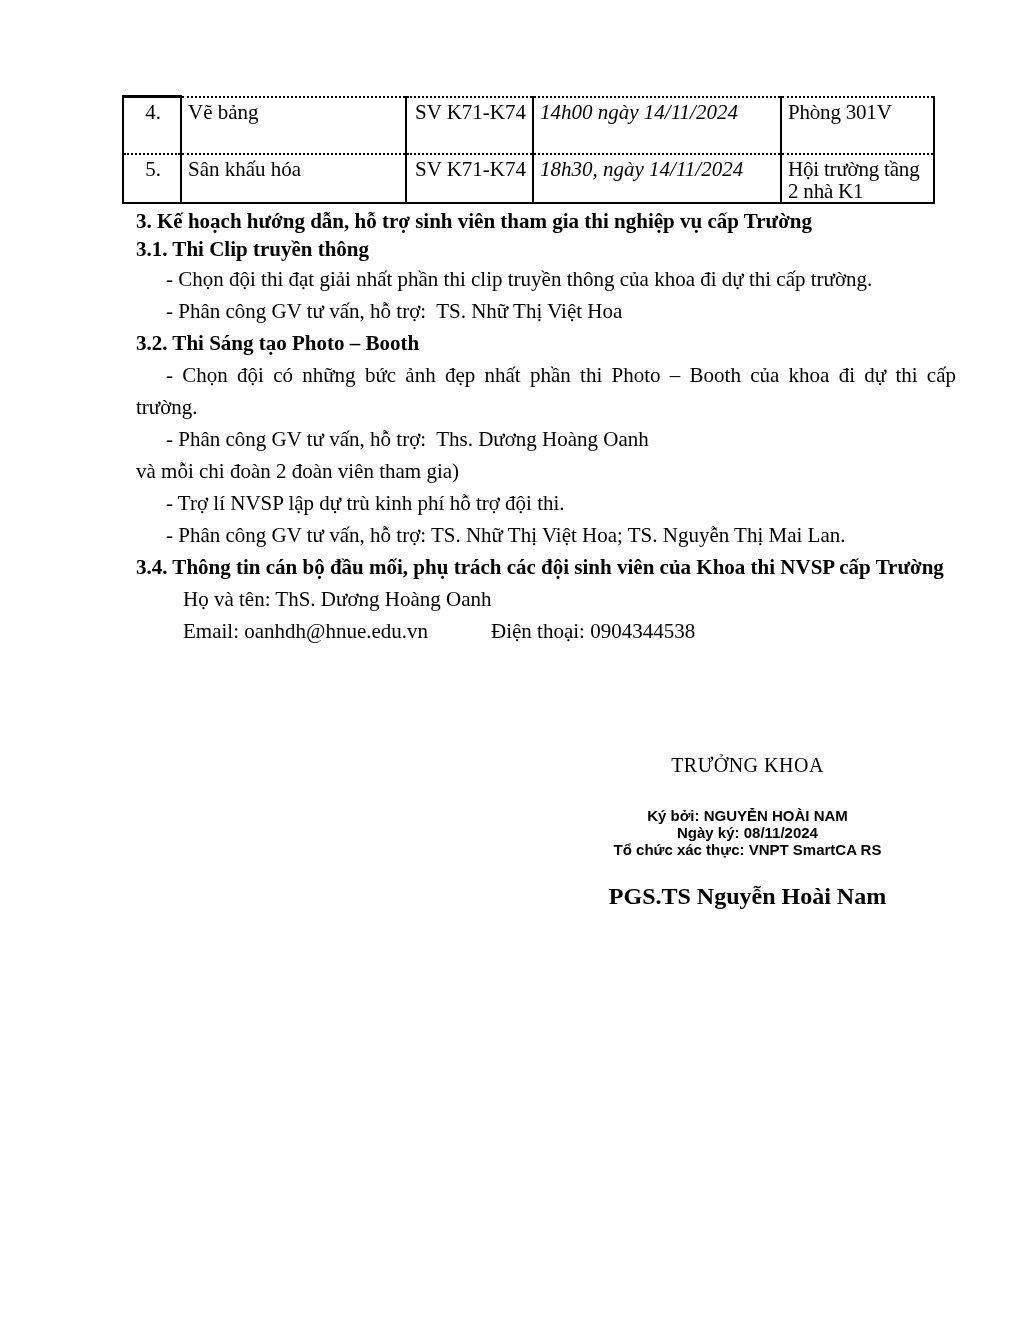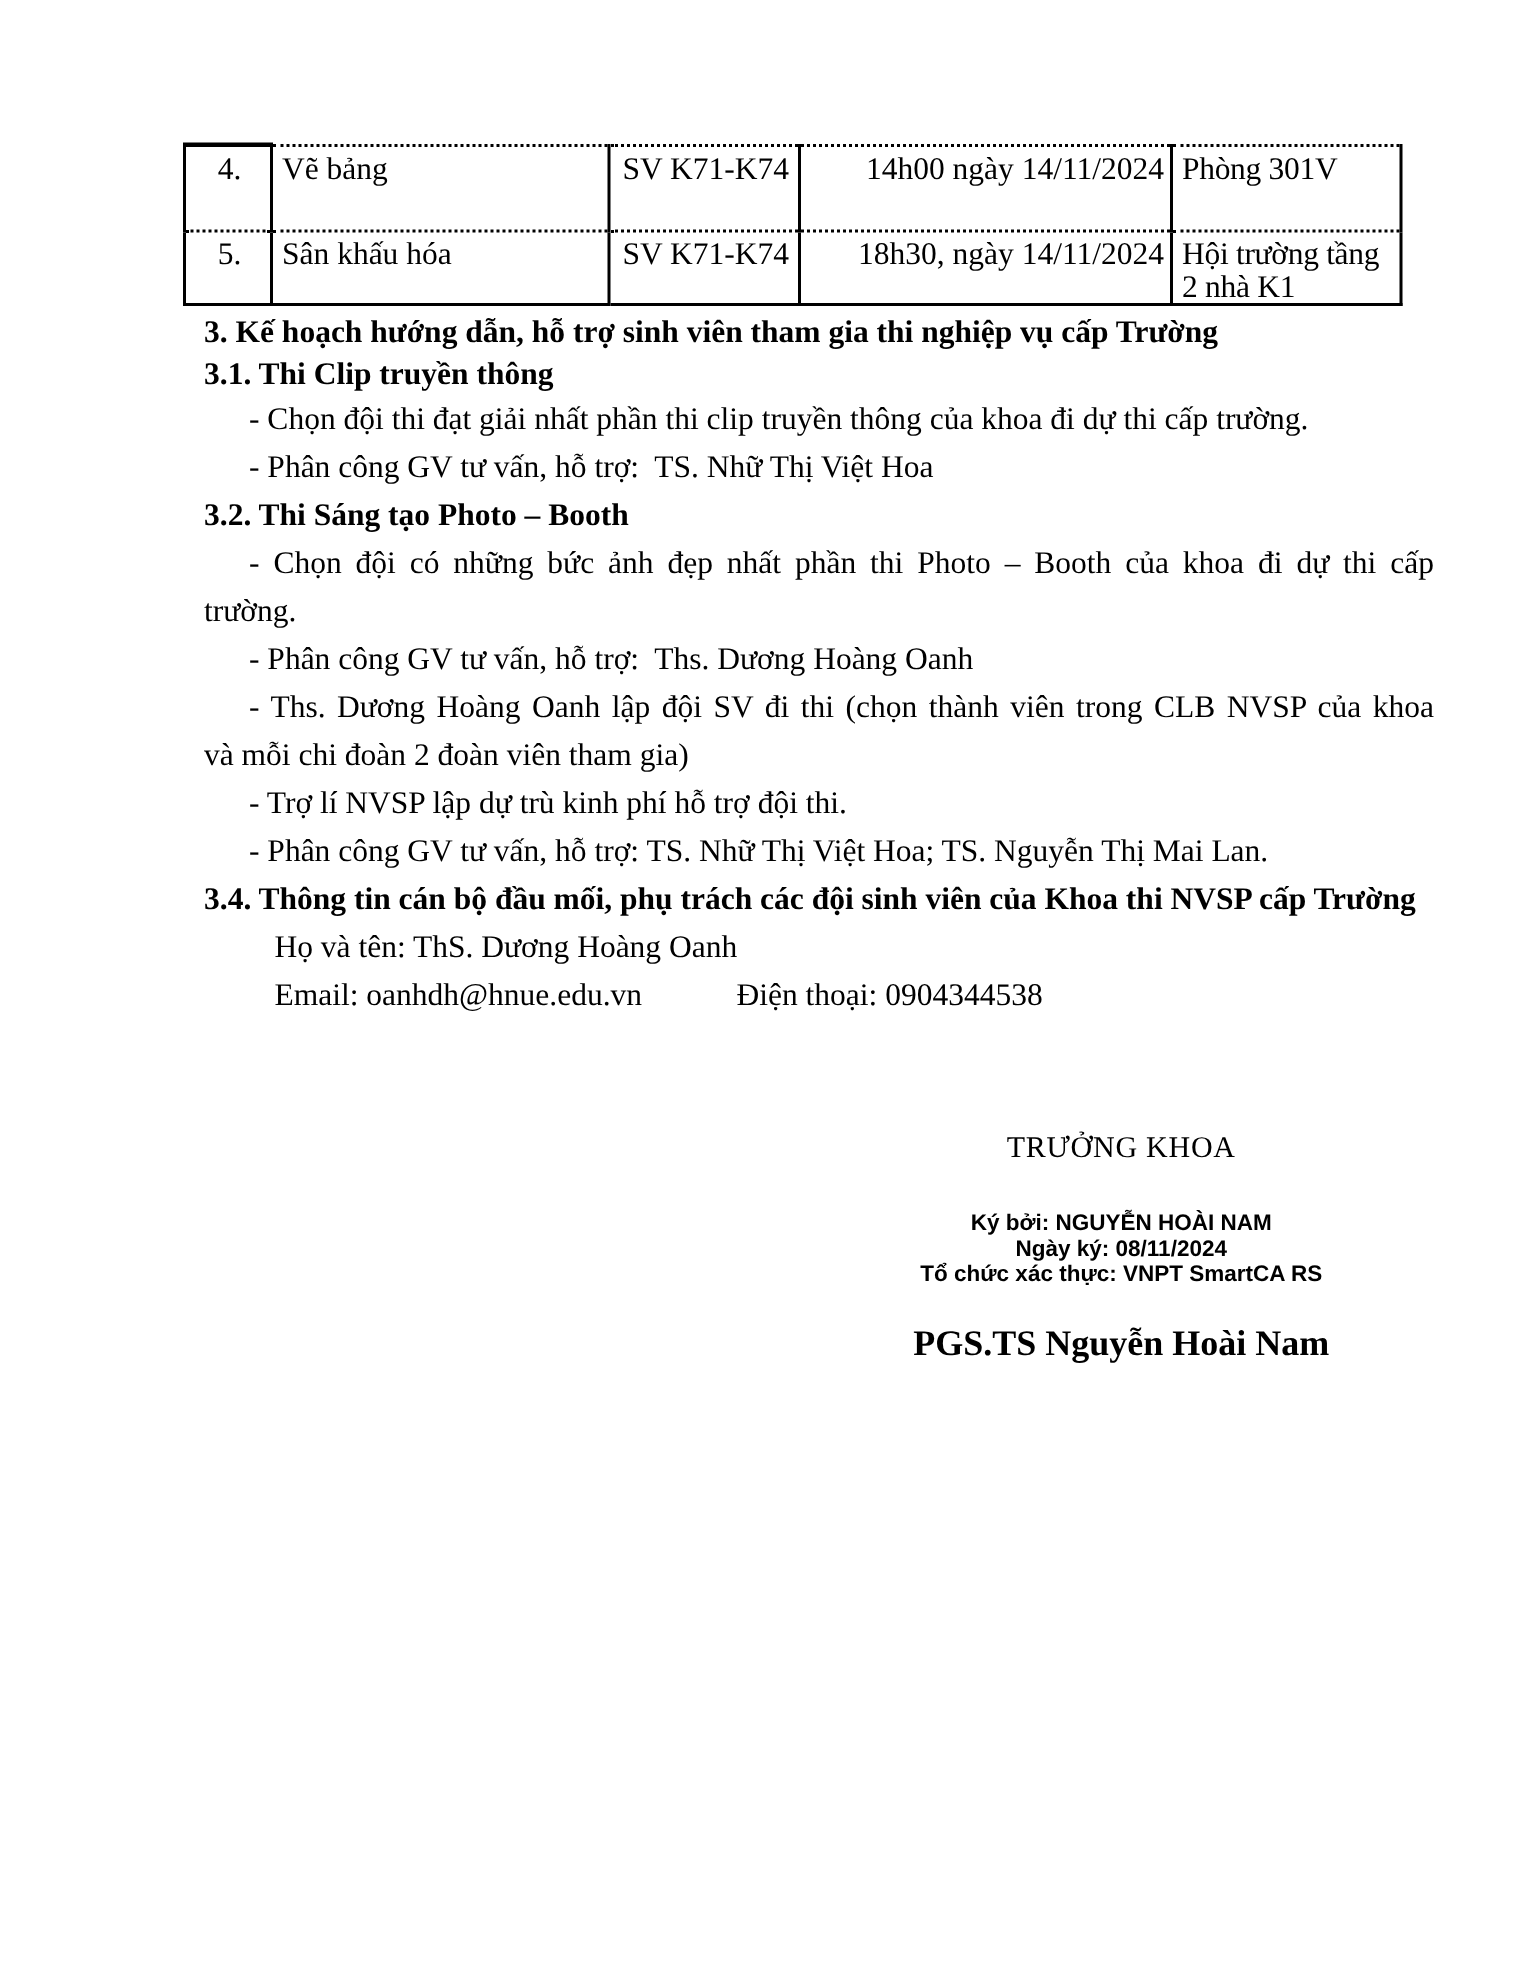--- a/index.html
+++ b/index.html
@@ -26,21 +26,21 @@
     font-size: 21px; line-height: 22px;
     padding: 3px 4px 0 6px;
     overflow: hidden;
   }
   table.sched td:last-child { border-right: 2px solid #000; }
   tr.r1 td { border-top: 2px dotted #000; height: 57px; }
   tr.r1 td.c-no { border-top: 3px solid #000; }
   tr.r2 td { border-top: 2px dotted #000; border-bottom: 2px solid #000; height: 45px; }
   td.c-no   { text-align: center; padding-left: 2px; padding-right: 2px; }
   td.c-grp  { text-align: center; padding-left: 2px; padding-right: 2px; }
-  td.c-time { text-align: right; padding-left: 2px; padding-right: 2px; }
+  td.c-time { text-align: left; padding-left: 2px; padding-right: 2px; font-style: italic; }
   td.c-loc  { padding-left: 3px; padding-right: 0; letter-spacing: -0.2px; margin-top: 40px; }
 
   
   .content { position: absolute; left: 136px; top: 207px; width: 820px; }
   .line { white-space: pre; line-height: 32px; }
   .tight { line-height: 28px; }
   .hd { font-weight: bold; }
   .ind { padding-left: 30px; }
   .ind2 { padding-left: 47px; }
   .just {
@@ -93,21 +93,20 @@
 
   <div class="content">
     <div class="line hd tight">3. Kế hoạch hướng dẫn, hỗ trợ sinh viên tham gia thi nghiệp vụ cấp Trường</div>
     <div class="line hd tight">3.1. Thi Clip truyền thông</div>
     <div class="line ind">- Chọn đội thi đạt giải nhất phần thi clip truyền thông của khoa đi dự thi cấp trường.</div>
     <div class="line ind">- Phân công GV tư vấn, hỗ trợ:  TS. Nhữ Thị Việt Hoa</div>
     <div class="line hd">3.2. Thi Sáng tạo Photo – Booth</div>
     <div class="line just">- Chọn đội có những bức ảnh đẹp nhất phần thi Photo – Booth của khoa đi dự thi cấp</div>
     <div class="line">trường.</div>
     <div class="line ind">- Phân công GV tư vấn, hỗ trợ:  Ths. Dương Hoàng Oanh</div>
-    <div class="line just">- Ths. Dương Hoàng Oanh lập đội SV đi thi (chọn thành viên trong CLB NVSP của khoa</div>
     <div class="line">và mỗi chi đoàn 2 đoàn viên tham gia)</div>
     <div class="line ind">- Trợ lí NVSP lập dự trù kinh phí hỗ trợ đội thi.</div>
     <div class="line ind">- Phân công GV tư vấn, hỗ trợ: TS. Nhữ Thị Việt Hoa; TS. Nguyễn Thị Mai Lan.</div>
     <div class="line hd">3.4. Thông tin cán bộ đầu mối, phụ trách các đội sinh viên của Khoa thi NVSP cấp Trường</div>
     <div class="line ind2">Họ và tên: ThS. Dương Hoàng Oanh</div>
     <div class="line ind2"><span class="email-span">Email: oanhdh@hnue.edu.vn</span><span>Điện thoại: 0904344538</span></div>
   </div>
 
   <div class="sign-area">
     <div class="sign-title">TRƯỞNG KHOA</div>

